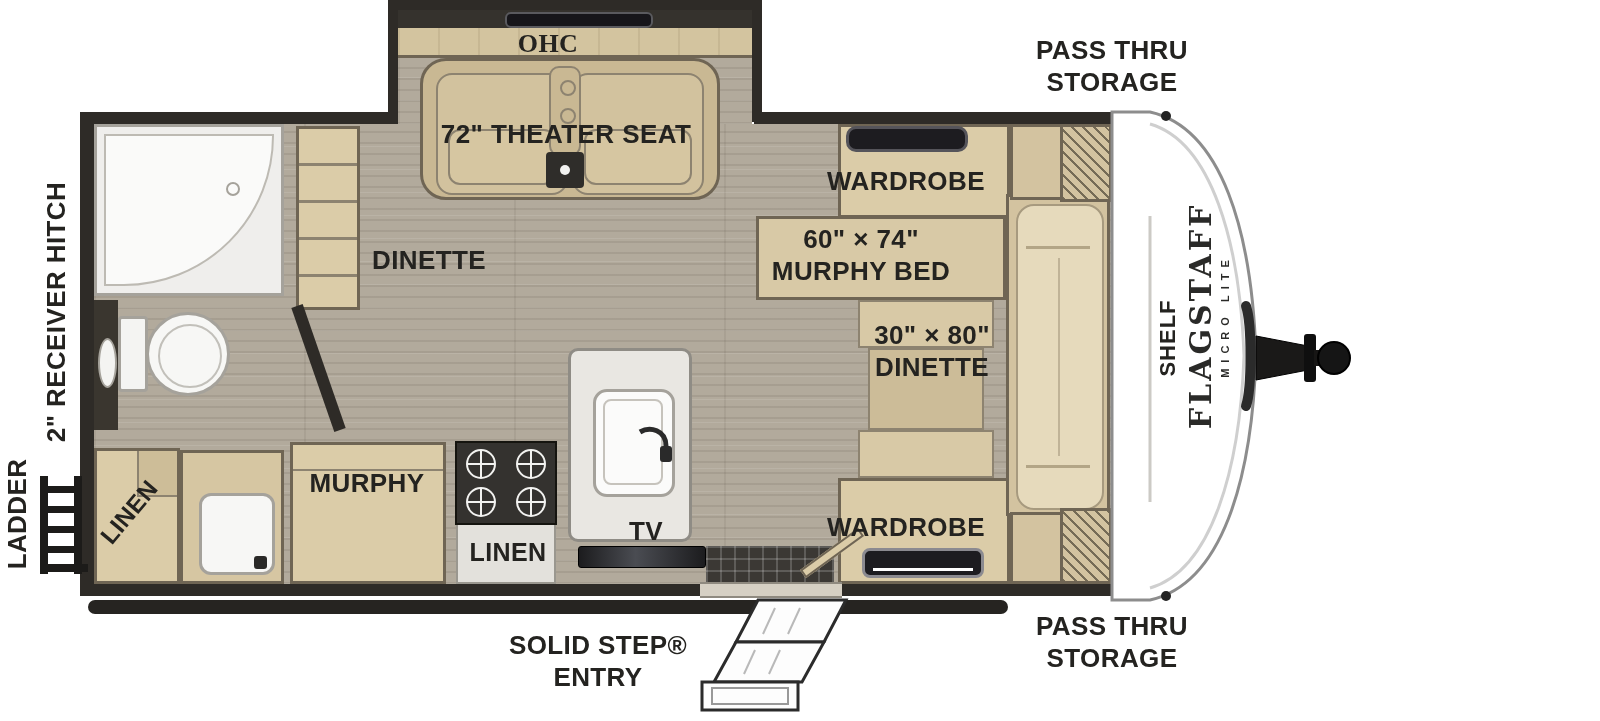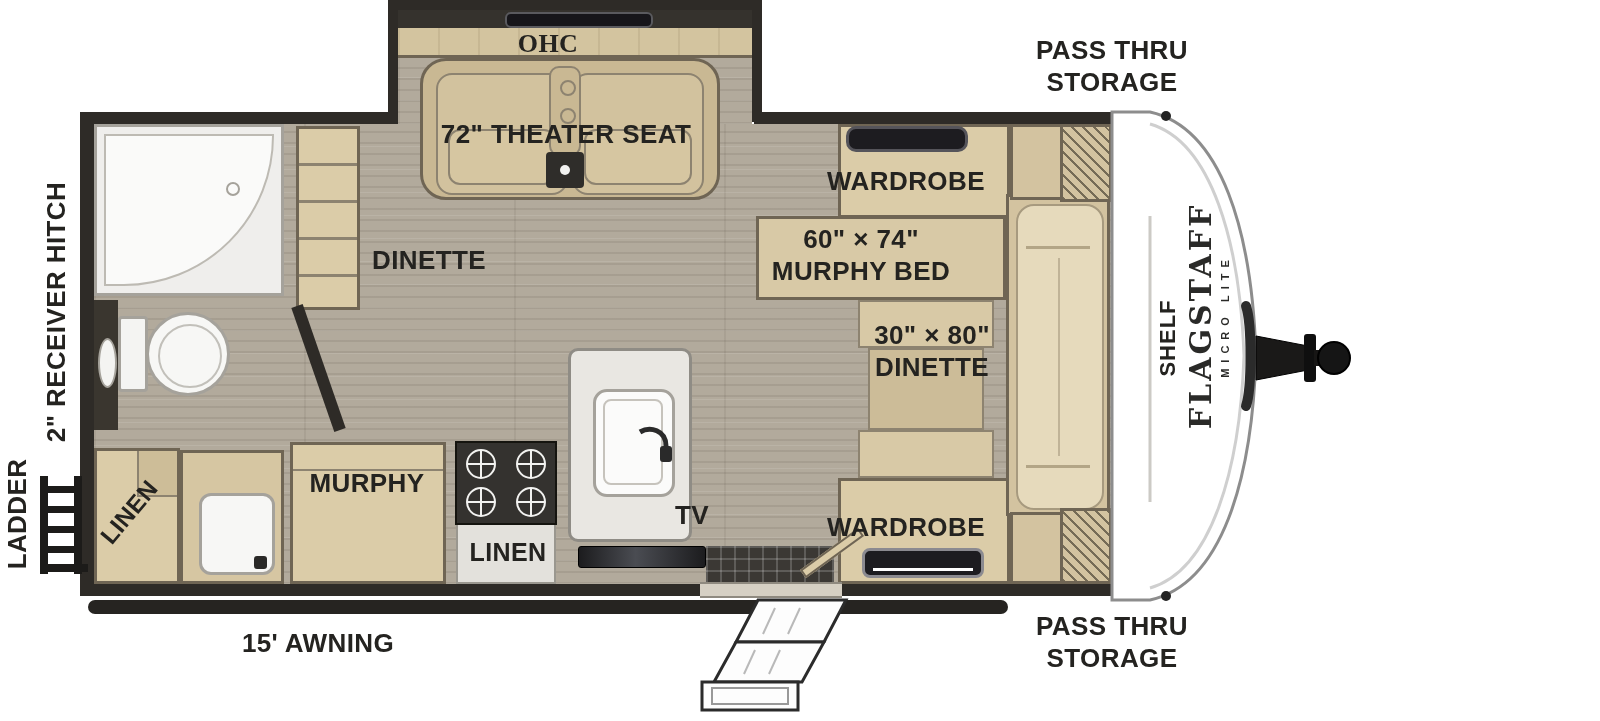--- a/index.html
+++ b/index.html
@@ -115,21 +115,21 @@
   .l-wardrobe-top{left:906px;top:182px;}
   .l-murphy{left:861px;top:256px;}
   .l-pantry{left:429px;top:261px;}
   .l-dinette{left:932px;top:352px;}
   .l-shelf{left:1168px;top:338px;font-size:22px;letter-spacing:1px;}
   .l-receiver{left:57px;top:312px;}
   .l-ladder{left:18px;top:514px;}
   .l-linen{left:129px;top:512px;font-size:24px;}
   .l-fridge{left:367px;top:484px;}
   .l-micro{left:508px;top:552px;font-size:25px;}
-  .l-tv{left:646px;top:516px;margin-left:46px;}
+  .l-tv{left:646px;top:532px;}
   .l-wardrobe-bottom{left:906px;top:528px;}
   .l-awning{left:318px;top:644px;}
   .l-entry{left:598px;top:662px;}
   .l-passthru-bottom{left:1112px;top:643px;}
   .brand{position:absolute;left:1208px;top:316px;z-index:6;transform:translate(-50%,-50%) rotate(-90deg);
          text-align:center;color:#2a2a28;white-space:nowrap;}
   .brand-name{font:700 30px/1 "DejaVu Serif",serif;letter-spacing:3px;}
   .brand-sub{font:700 11px/1 "Liberation Sans",sans-serif;letter-spacing:6px;margin-top:4px;}
 </style>
 </head>
@@ -291,21 +291,22 @@
   <div class="lab l-dinette">30" × 80"
 DINETTE</div>
   <div class="lab rot l-shelf">SHELF</div>
   <div class="lab rot l-receiver">2" RECEIVER HITCH</div>
   <div class="lab rot l-ladder">LADDER</div>
   <div class="lab rot-linen l-linen">LINEN</div>
   <div class="lab l-fridge">MURPHY</div>
   <div class="lab l-micro">LINEN</div>
   <div class="lab l-tv">TV</div>
   <div class="lab l-wardrobe-bottom">WARDROBE</div>
-  <div class="lab l-awning">15' AWNING</div>
+  <div class="lab l-entry">SOLID STEP®
+ENTRY</div>
   <div class="lab l-passthru-bottom">PASS THRU
 STORAGE</div>
 
   <div class="brand">
     <div class="brand-name">FLAGSTAFF</div>
     <div class="brand-sub">MICRO LITE</div>
   </div>
 
 </div>
 

